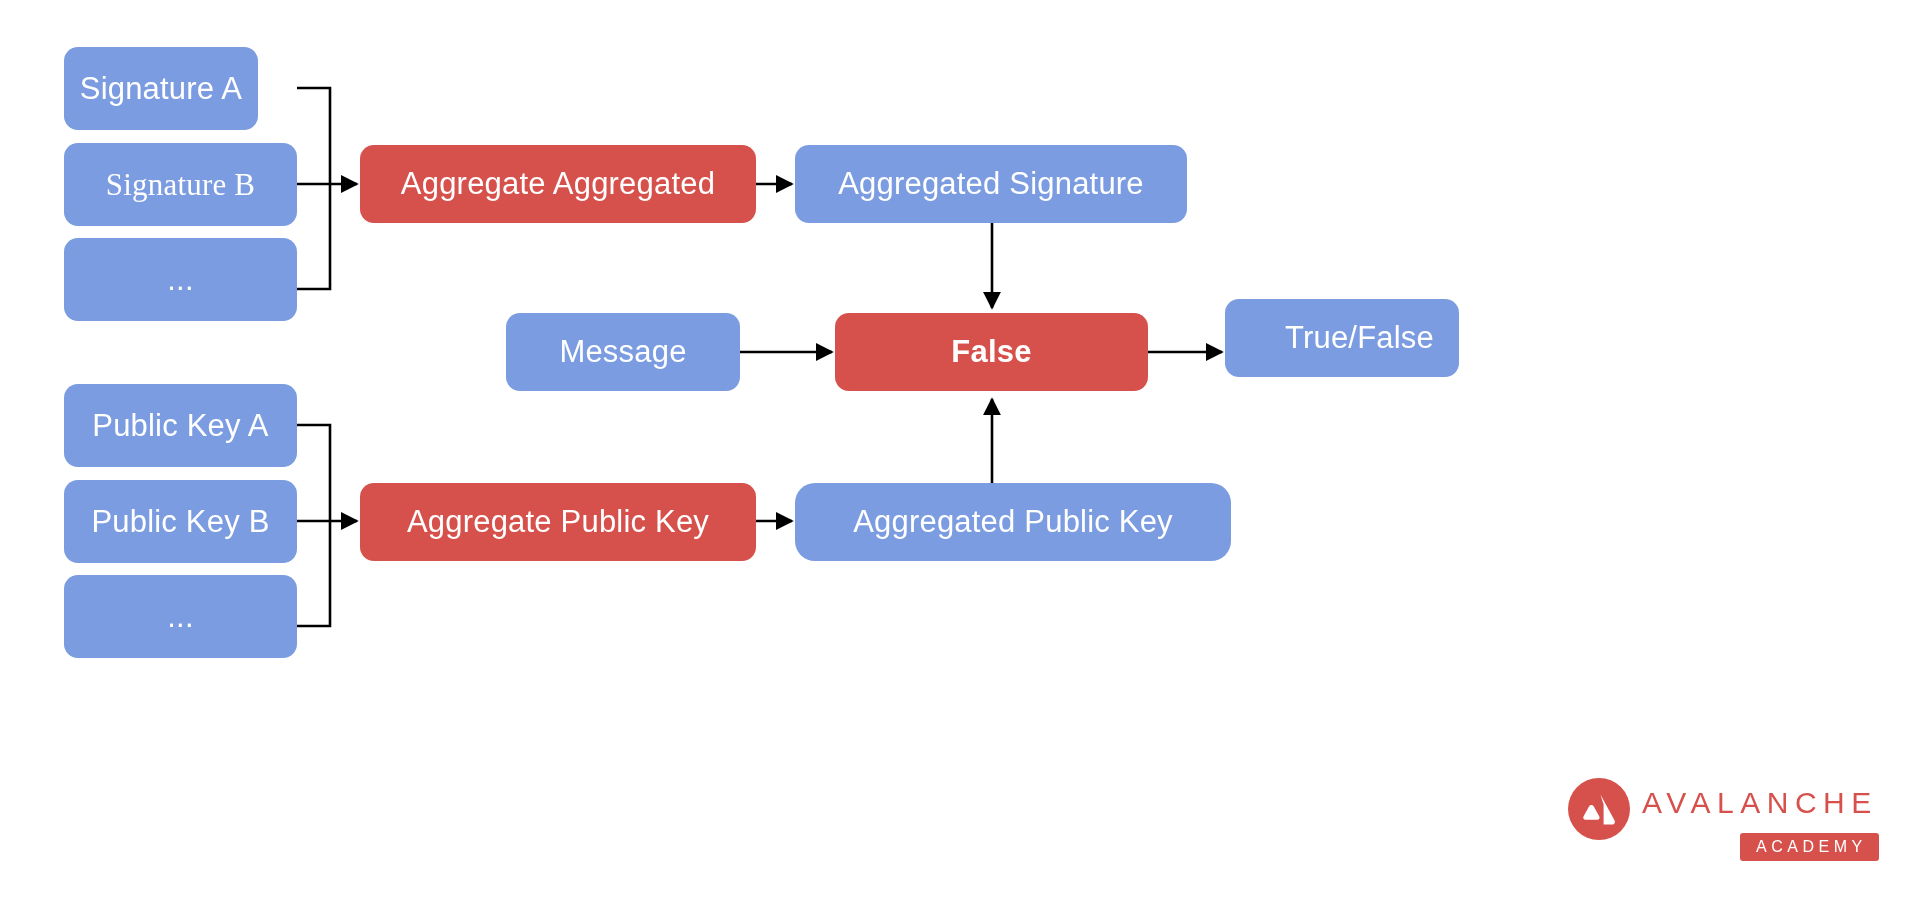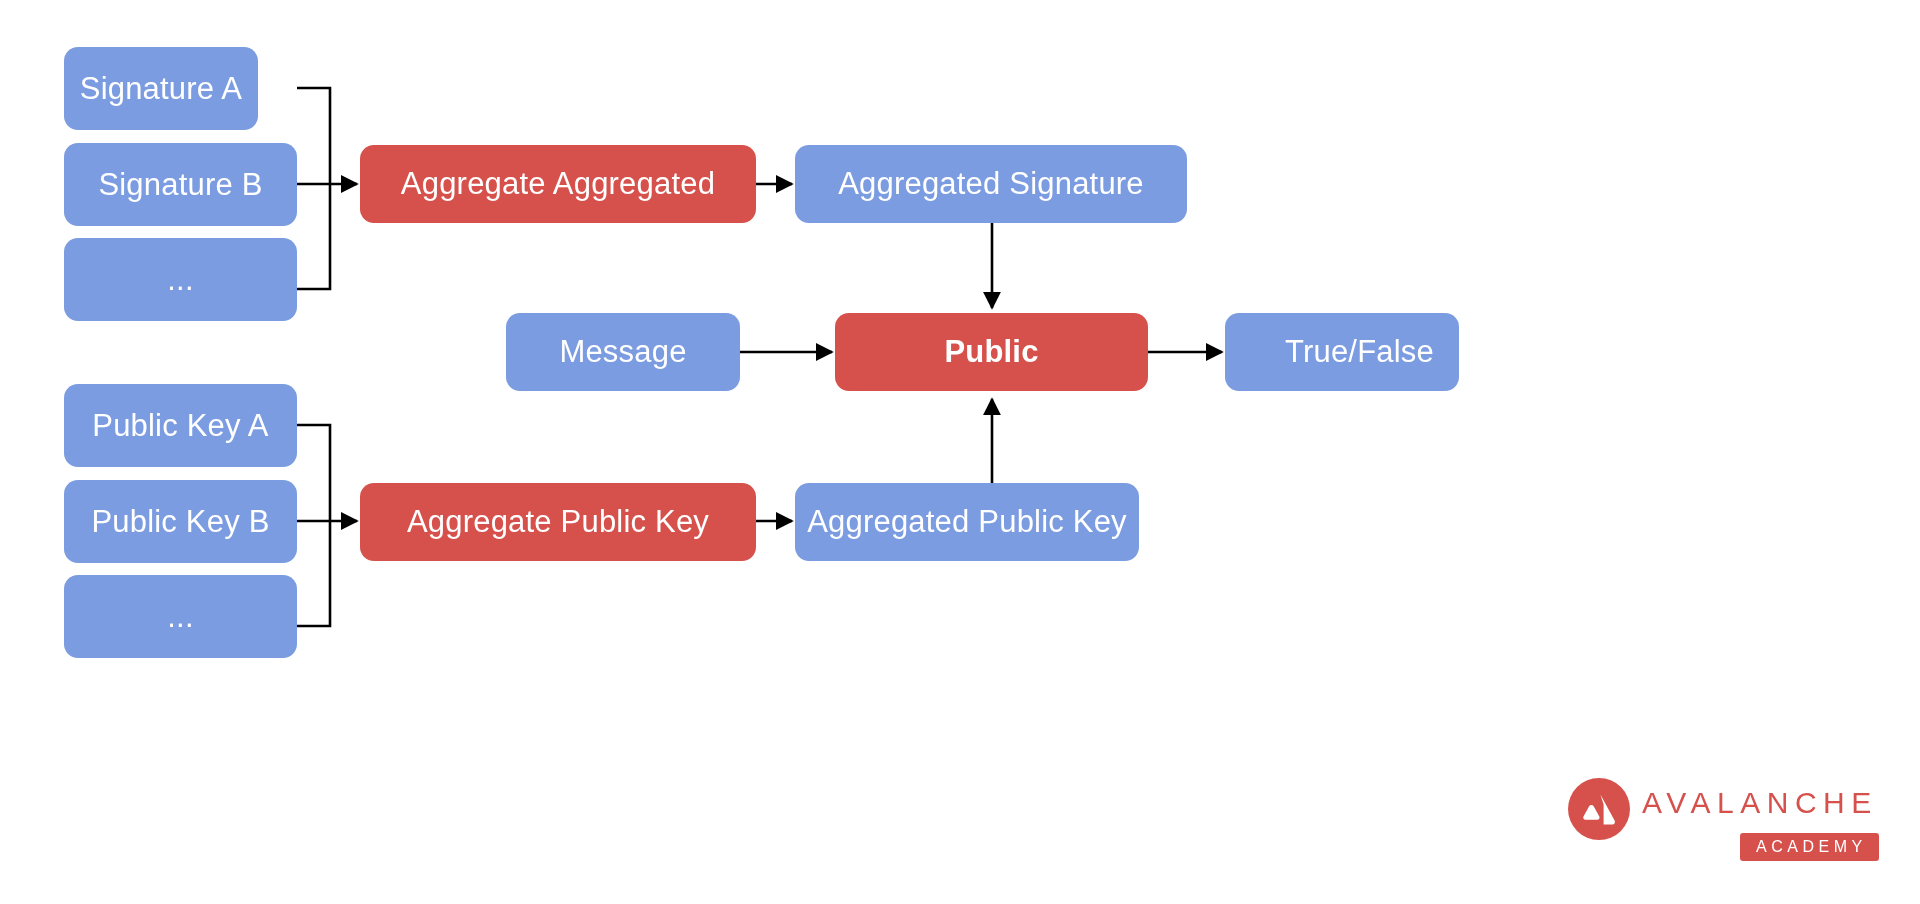--- a/index.html
+++ b/index.html
@@ -117,43 +117,43 @@
       <path d="M 297 521 L 357 521" marker-end="url(#arrow)"></path>
 
       <path d="M 756 521 L 792 521" marker-end="url(#arrow)"></path>
 
       <path d="M 992 486 L 992 399" marker-end="url(#arrow)"></path>
     </g>
   </svg>
 
   <div class="node blue" style="left:64px;  top:47px;  width:194px; height:83px;">Signature A</div>
 
-  <div class="node blue" style="left:64px;  top:143px; width:233px; height:83px;">Signature B</div>
+  <div class="node blue" style="left:64px;  top:143px; width:233px; height:83px;font-family:Liberation Serif, serif;">Signature B</div>
 
   <div class="node blue" style="left:64px;  top:238px; width:233px; height:83px;">...</div>
 
   <div class="node red" style="left:360px; top:145px; width:396px; height:78px;">Aggregate Aggregated</div>
 
   <div class="node blue" style="left:795px; top:145px; width:392px; height:78px;">Aggregated Signature</div>
 
   <div class="node blue" style="left:506px; top:313px; width:234px; height:78px;">Message</div>
 
-  <div class="node red bold" style="left:835px; top:313px; width:313px; height:78px;">Public</div>
+  <div class="node red bold" style="left:835px; top:313px; width:313px; height:78px;">False</div>
 
-  <div class="node blue" style="left:1225px; top:313px; width:234px; height:78px;padding-left:45px;">True/False</div>
+  <div class="node blue" style="left:1225px; top:299px; width:234px; height:78px;padding-left:45px;">True/False</div>
 
   <div class="node blue" style="left:64px;  top:480px; width:233px; height:83px;">Public Key B</div>
 
   <div class="node blue" style="left:64px;  top:384px; width:233px; height:83px;">Public Key A</div>
 
   <div class="node blue" style="left:64px;  top:575px; width:233px; height:83px;">...</div>
 
   <div class="node red" style="left:360px; top:483px; width:396px; height:78px;">Aggregate Public Key</div>
 
-  <div class="node blue" style="left:795px; top:483px; width:344px; height:78px;">Aggregated Public Key</div>
+  <div class="node blue" style="left:795px; top:483px; width:436px; height:78px;border-radius:20px;">Aggregated Public Key</div>
 
   <div id="logo">
     <div id="logo-mark">
       <svg width="38" height="34" viewBox="0 0 38 34" xmlns="http://www.w3.org/2000/svg">
         <path d="M20.4 2.6 L34.6 28.6 a2.6 2.6 0 0 1 -2.3 3.9 L23.6 32.5 L23.6 12.4 Z" fill="#ffffff"></path>
         <path d="M13.8 14.4 L19.2 24.3 a2.3 2.3 0 0 1 -2 3.5 L5.6 27.8 a2.3 2.3 0 0 1 -2 -3.5 L9 14.4 a2.8 2.8 0 0 1 4.8 0 Z" fill="#ffffff"></path>
       </svg>
     </div>
     <div id="logo-wordmark">AVALANCHE</div>
     <div id="logo-academy">ACADEMY</div>

